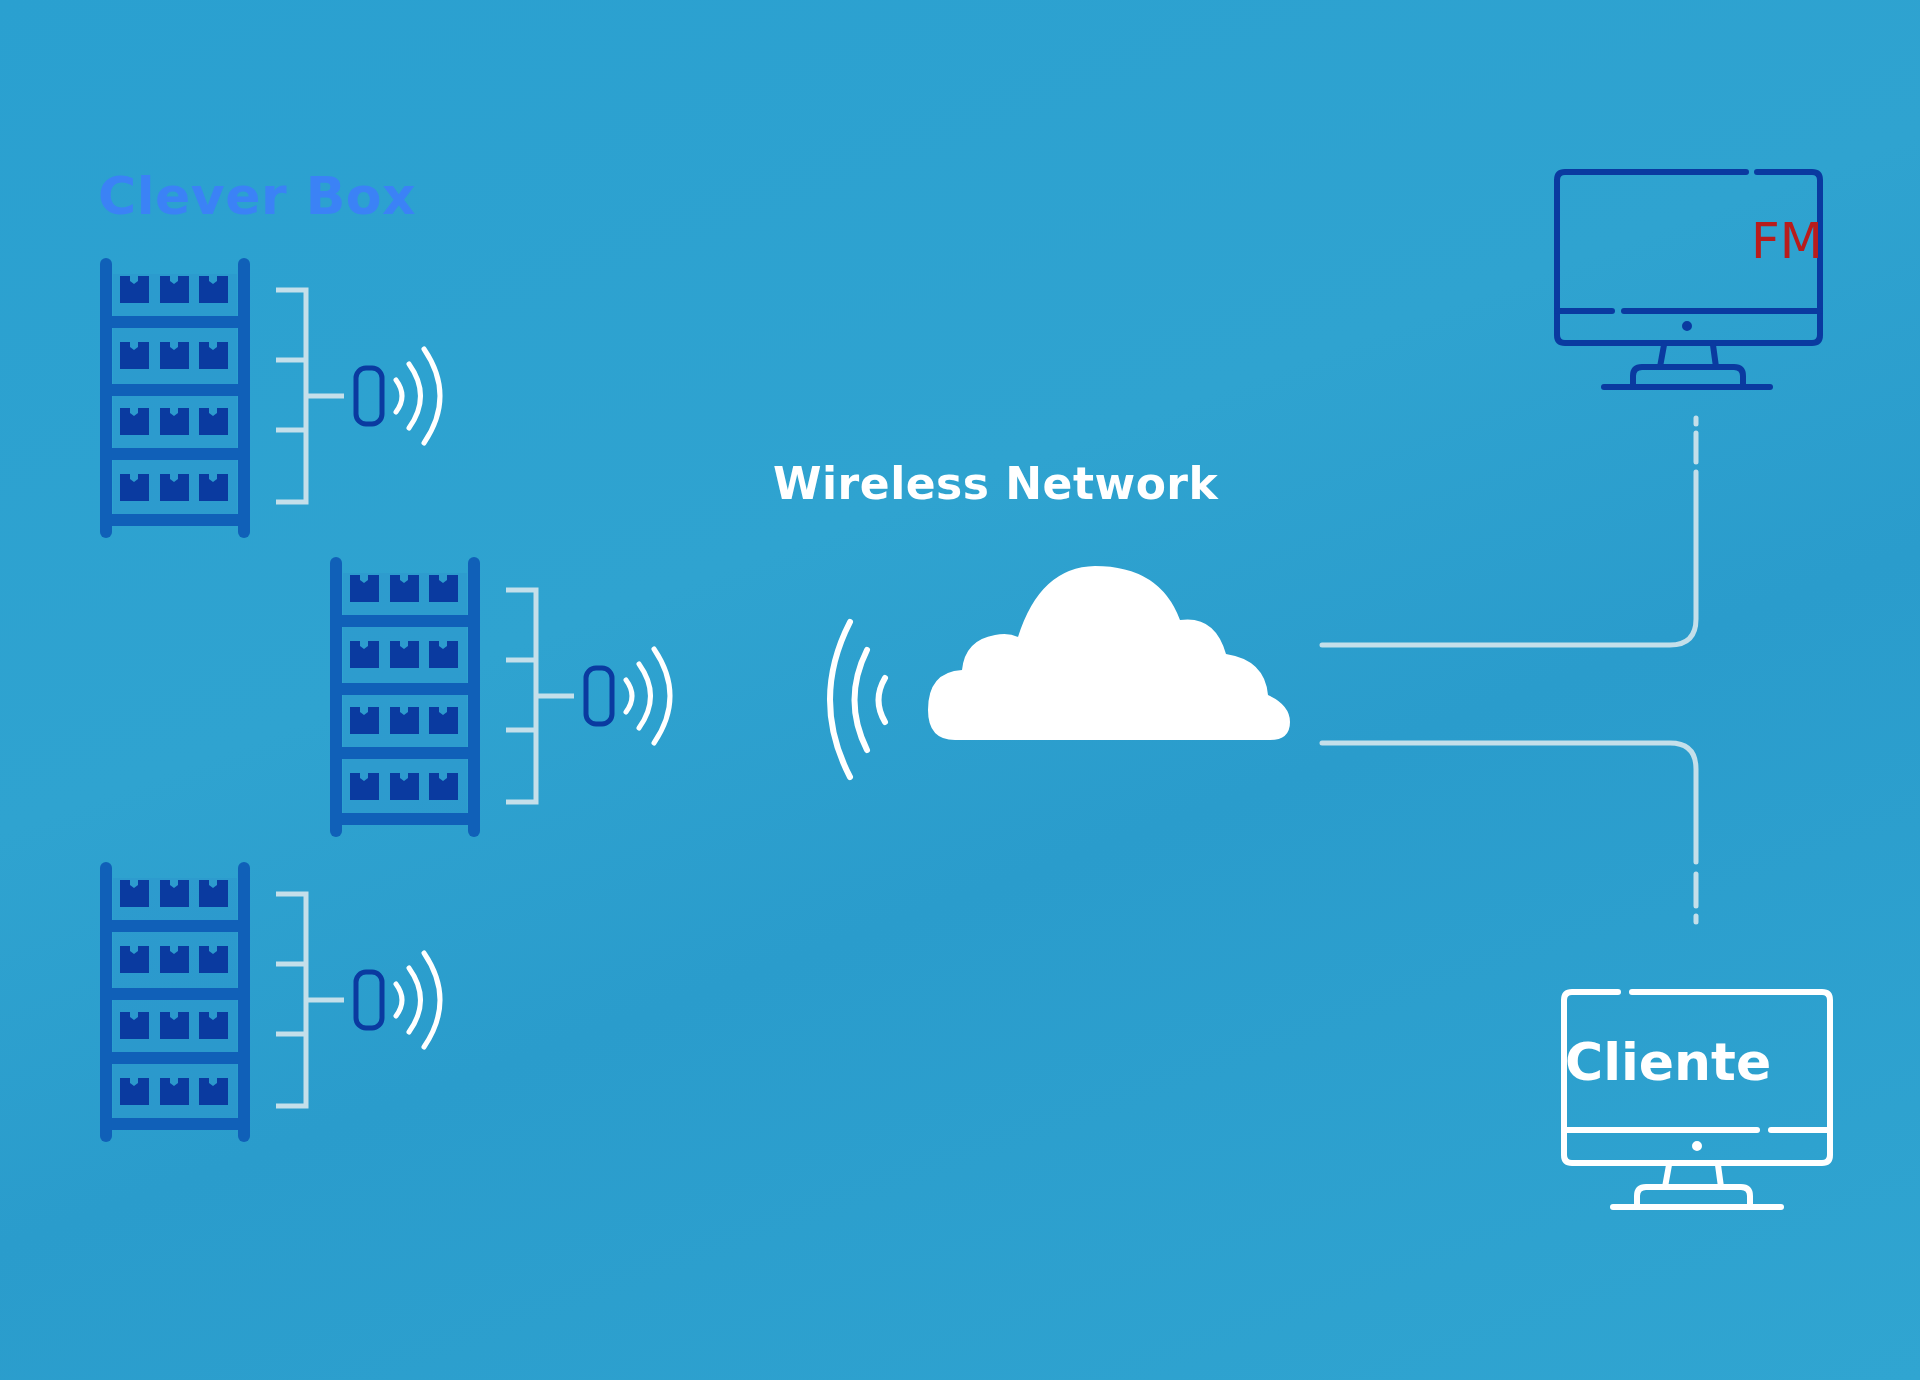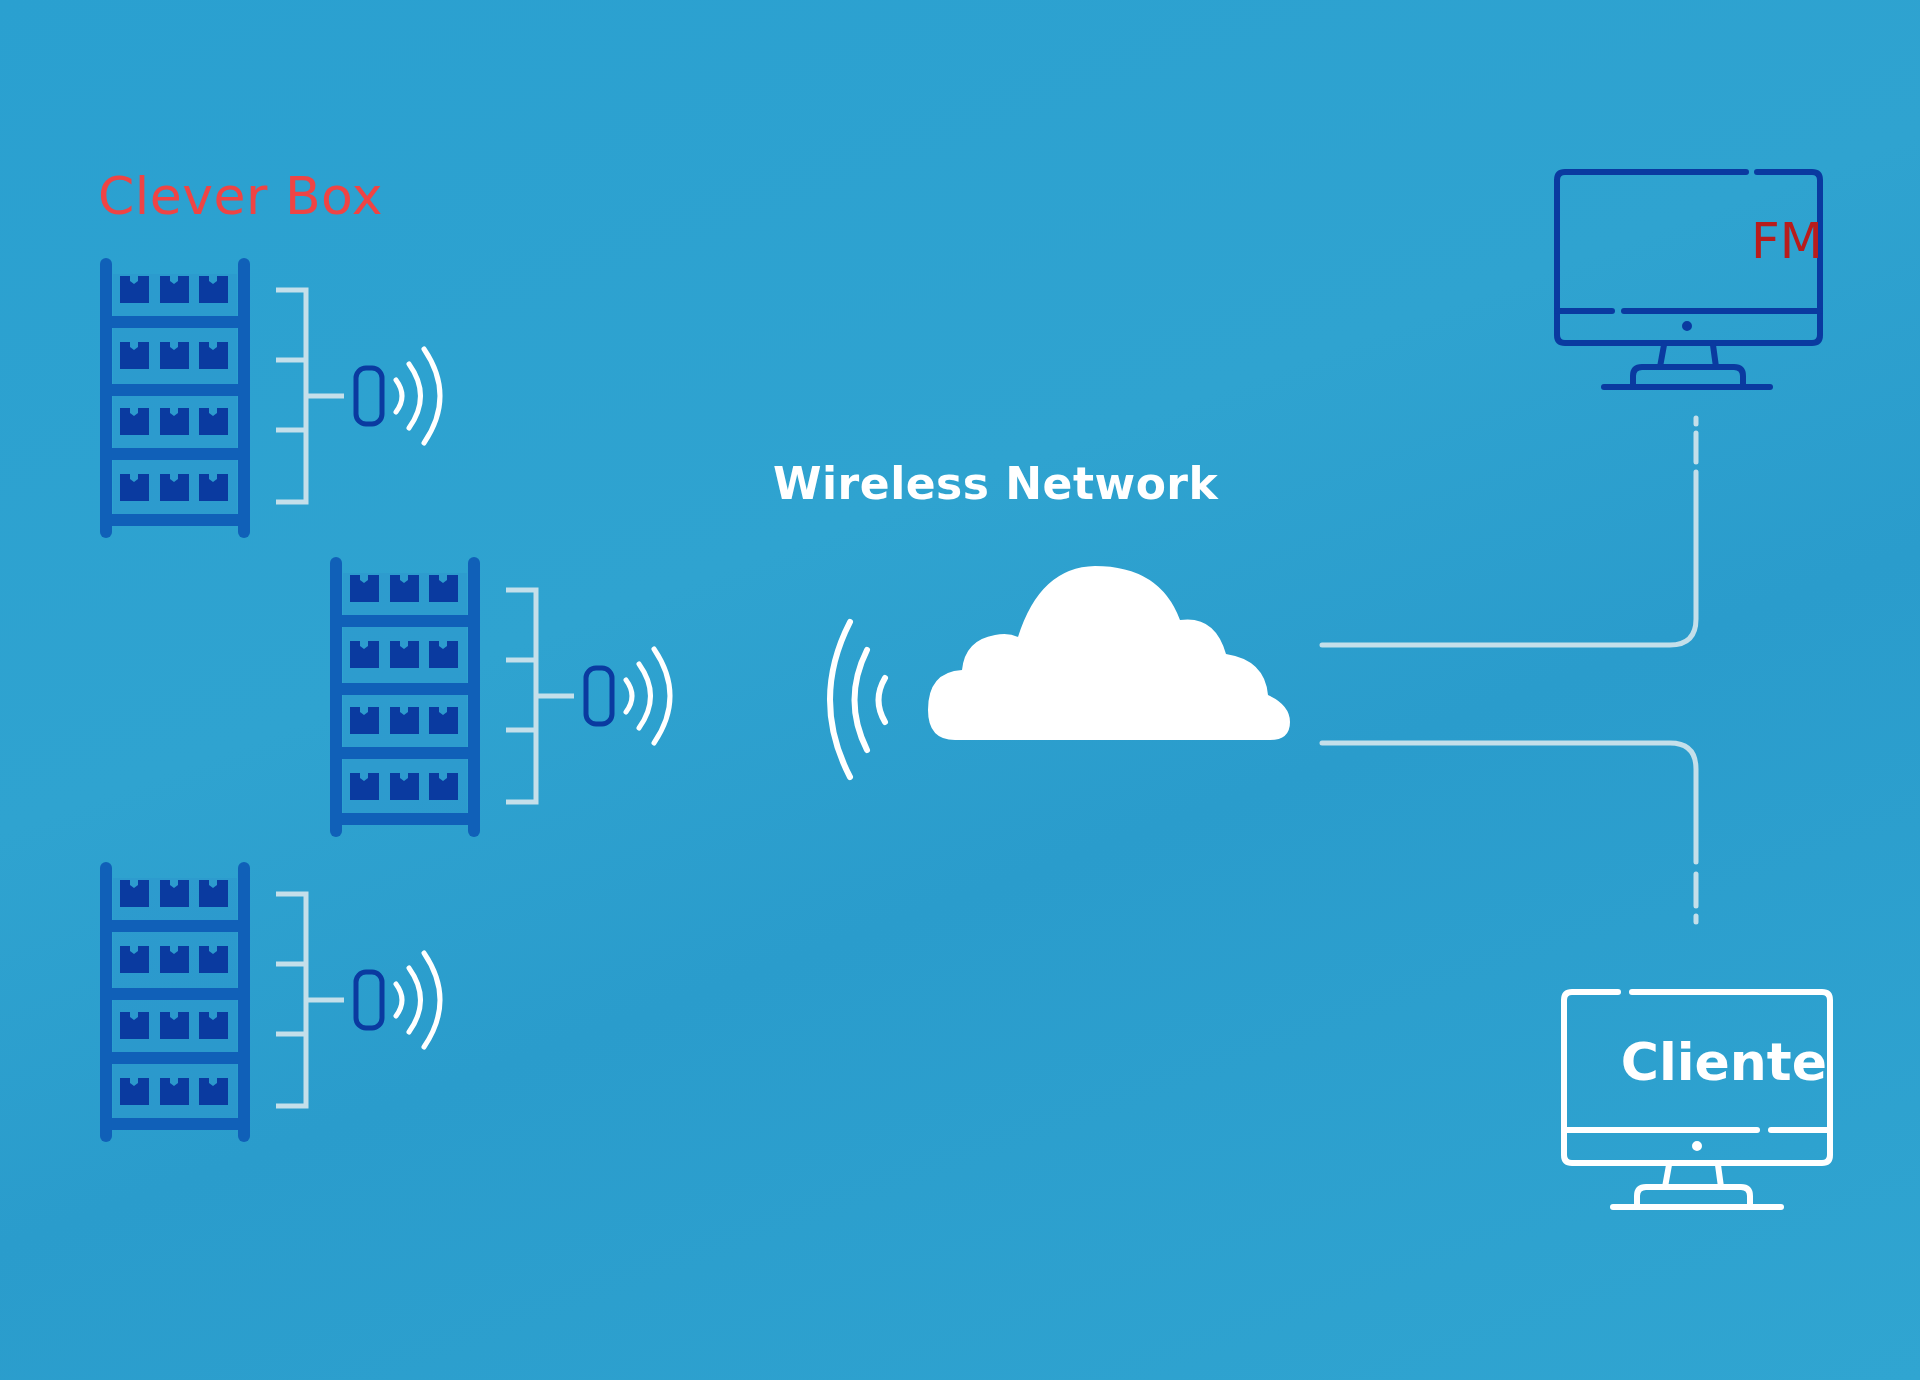--- a/index.html
+++ b/index.html
@@ -5,35 +5,35 @@
   html, body { margin: 0; padding: 0; }
   body {
     width: 1920px; height: 1380px; overflow: hidden;
     background: linear-gradient(160deg, #2aa0d0 0%, #2fa3d0 40%, #2a9ccc 60%, #30a5d1 100%);
     font-family: "DejaVu Sans", sans-serif;
     position: relative;
   }
   .abs { position: absolute; }
   .title-clever {
     left: 98px; top: 166px;
-    font-family: "DejaVu Sans", sans-serif; font-weight: normal;
-    font-size: 52px; color: #ef4444; letter-spacing: 0.5px;
+    font-family: "DejaVu Sans", sans-serif; font-weight: bold;
+    font-size: 52px; color: #3b82f6; letter-spacing: 0.5px;
   }
   .title-wireless {
     left: 773px; top: 458px;
     font-family: "DejaVu Sans", sans-serif; font-weight: bold;
     font-size: 44px; color: #ffffff; letter-spacing: 0.5px;
   }
   .monitor-label-fm {
     left: 1553px; top: 212px; width: 270px; text-align: right;
     font-family: "DejaVu Sans", sans-serif; font-weight: normal;
     font-size: 50px; color: #b91c1c;
   }
   .monitor-label-cliente {
-    left: 1565px; top: 1032px; width: 262px; text-align: right;
+    left: 1565px; top: 1032px; width: 262px; text-align: left;
     font-family: "DejaVu Sans", sans-serif; font-weight: bold;
     font-size: 52px; color: #ffffff;
   }
   svg.layer { position: absolute; left: 0; top: 0; }
 </style>
 </head>
 <body>
 
 <div class="abs title-clever">Clever Box</div>
 <div class="abs title-wireless">Wireless Network</div>

